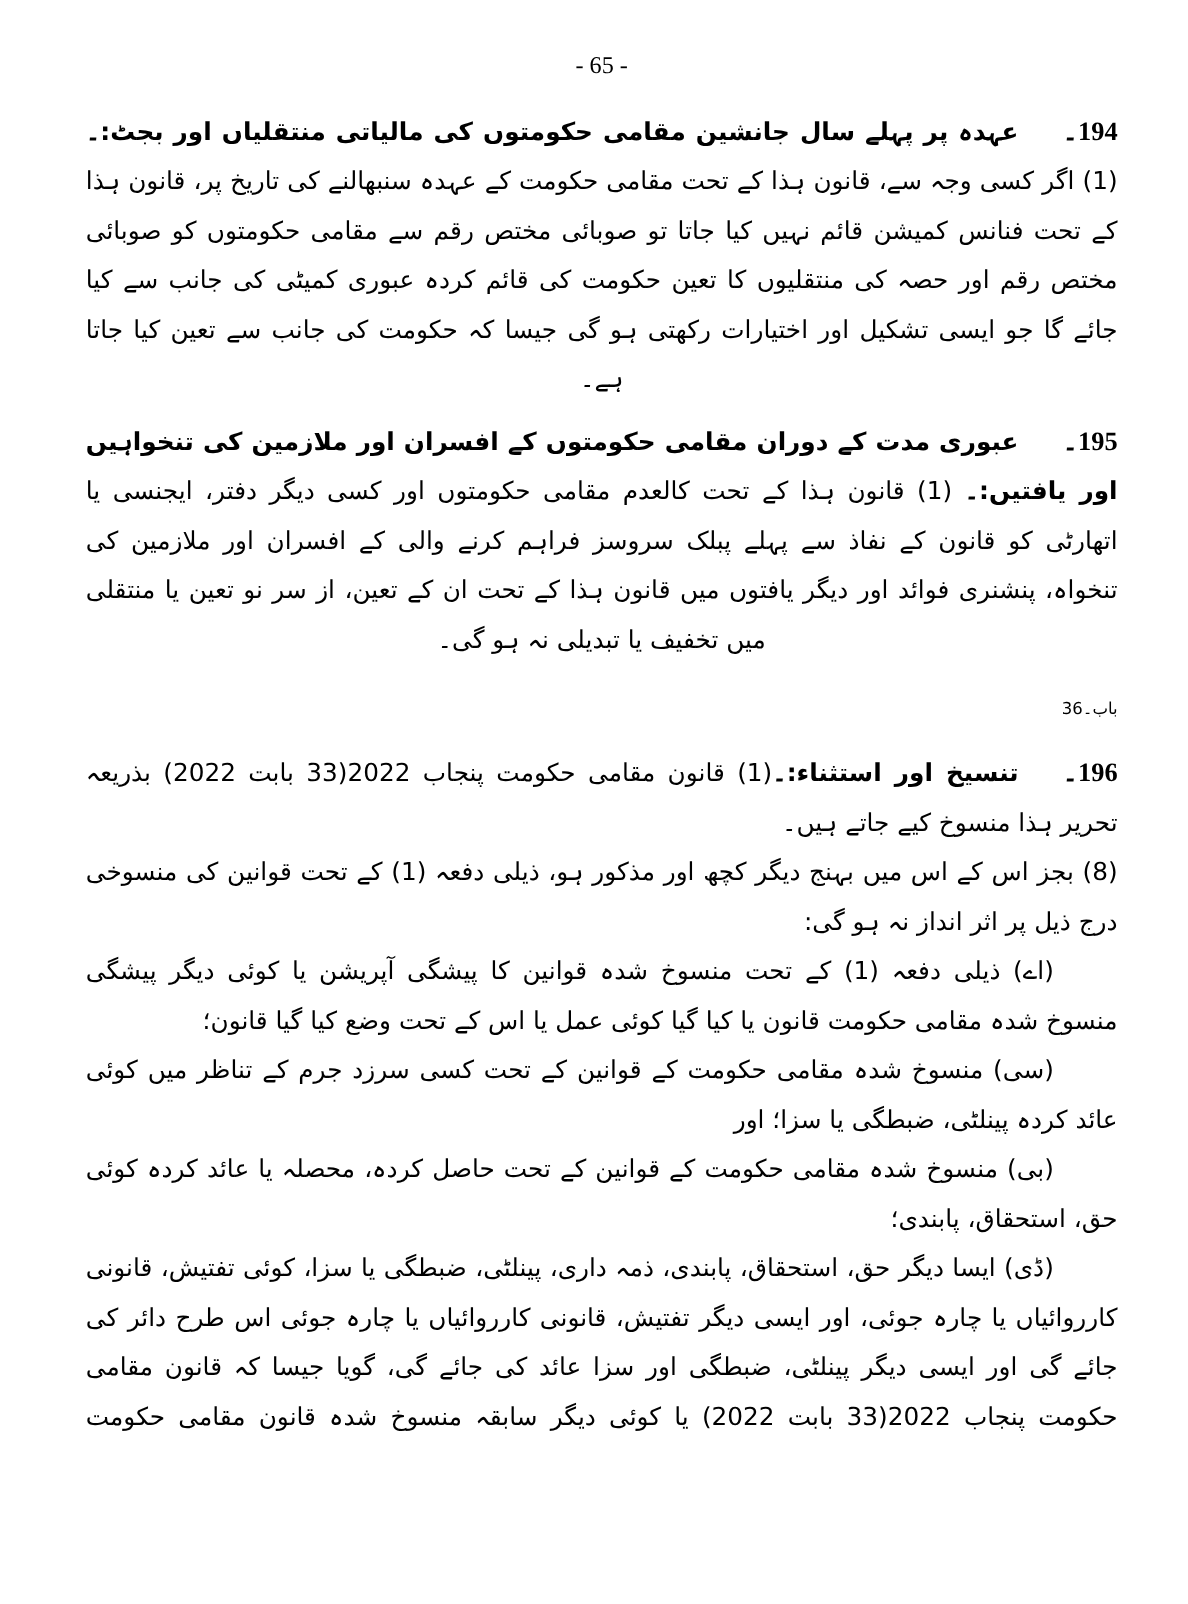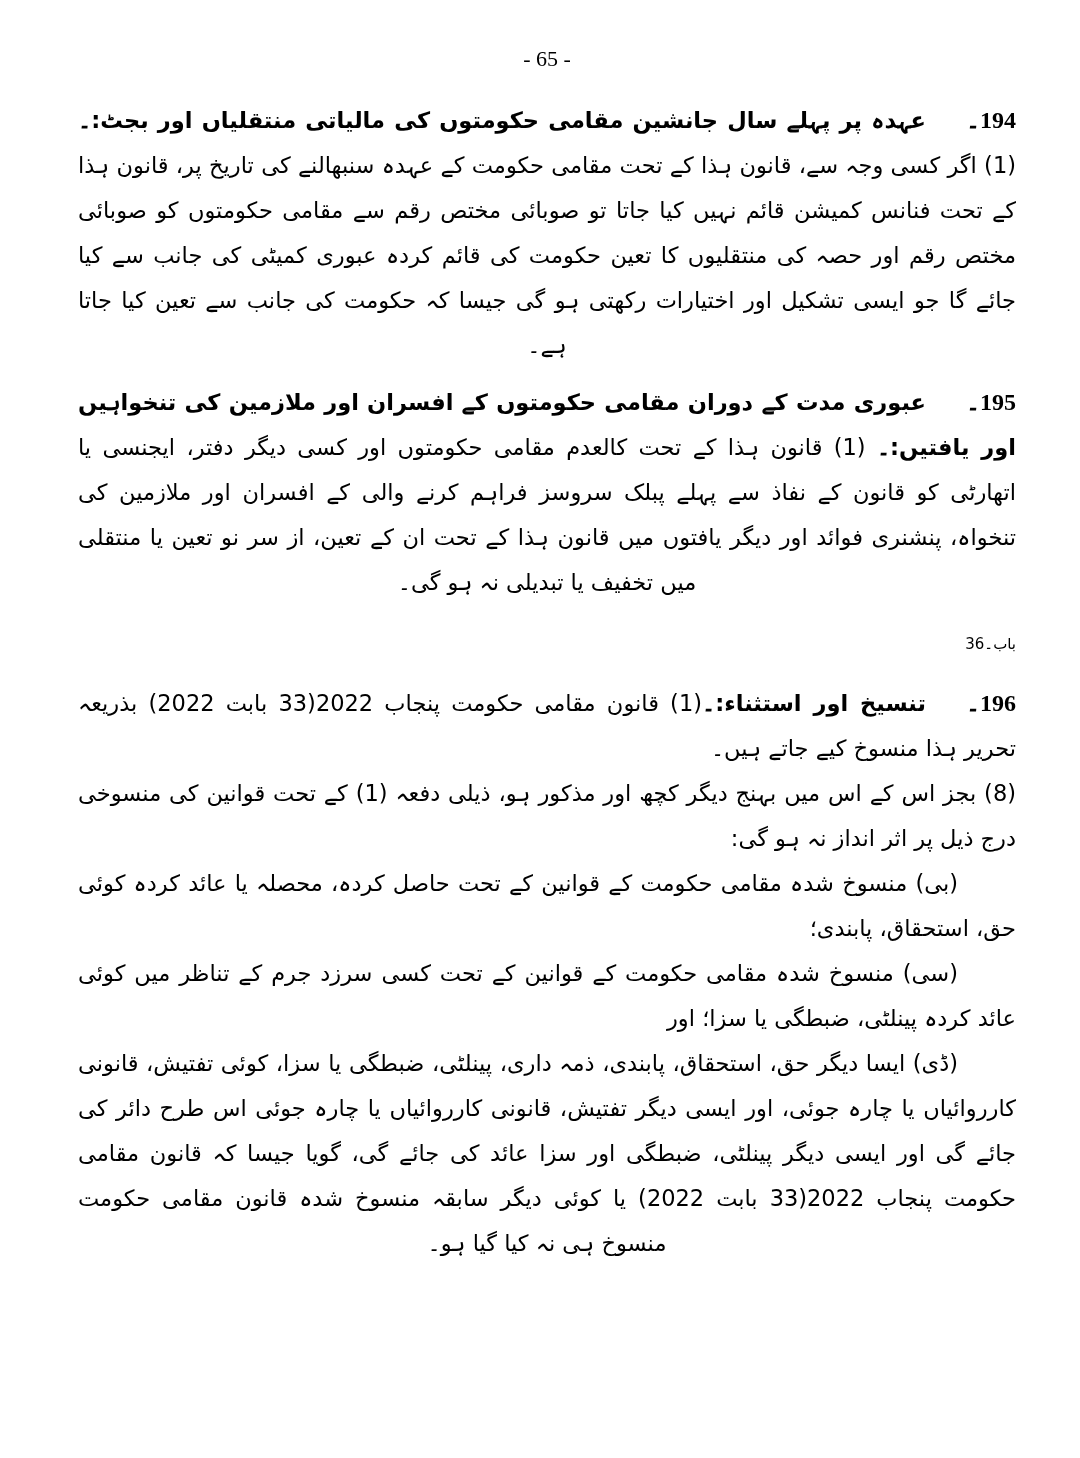--- a/index.html
+++ b/index.html
@@ -72,17 +72,18 @@
 
 
   <p class="para center-last sec-start"><span class="sec-num">195۔</span><span class="sec-heading">عبوری مدت کے دوران مقامی حکومتوں کے افسران اور ملازمین کی تنخواہیں اور یافتیں:۔</span> <span>(1) قانون ہذا کے تحت کالعدم مقامی حکومتوں اور کسی دیگر دفتر، ایجنسی یا اتھارٹی کو قانون کے نفاذ سے پہلے پبلک سروسز فراہم کرنے والی کے افسران اور ملازمین کی تنخواہ، پنشنری فوائد اور دیگر یافتوں میں قانون ہذا کے تحت ان کے تعین، از سر نو تعین یا منتقلی میں تخفیف یا تبدیلی نہ ہو گی۔</span></p>
 
   <h2 class="chapter-num">باب۔36</h2>
 
   <p class="para sec-start"><span class="sec-num">196۔</span><span class="sec-heading">تنسیخ اور استثناء:۔</span><span>(1) قانون مقامی حکومت پنجاب 2022(33 بابت 2022) بذریعہ تحریر ہذا منسوخ کیے جاتے ہیں۔</span></p>
 
   <p class="para">(8) بجز اس کے اس میں بہنج دیگر کچھ اور مذکور ہو، ذیلی دفعہ (1) کے تحت قوانین کی منسوخی درج ذیل پر اثر انداز نہ ہو گی:</p>
 
+  <p class="para clause">(اے) ذیلی دفعہ (1) کے تحت منسوخ شدہ قوانین کا پیشگی آپریشن یا کوئی دیگر پیشگی منسوخ شدہ مقامی حکومت قانون یا کیا گیا کوئی عمل یا اس کے تحت وضع کیا گیا قانون؛</p>
+  <p class="para clause">(سی) منسوخ شدہ مقامی حکومت کے قوانین کے تحت کسی سرزد جرم کے تناظر میں کوئی عائد کردہ پینلٹی، ضبطگی یا سزا؛ اور</p>
   <p class="para clause">(بی) منسوخ شدہ مقامی حکومت کے قوانین کے تحت حاصل کردہ، محصلہ یا عائد کردہ کوئی حق، استحقاق، پابندی؛</p>
-  <p class="para clause">(سی) منسوخ شدہ مقامی حکومت کے قوانین کے تحت کسی سرزد جرم کے تناظر میں کوئی عائد کردہ پینلٹی، ضبطگی یا سزا؛ اور</p>
   <p class="para clause center-last">(ڈی) ایسا دیگر حق، استحقاق، پابندی، ذمہ داری، پینلٹی، ضبطگی یا سزا، کوئی تفتیش، قانونی کارروائیاں یا چارہ جوئی، اور ایسی دیگر تفتیش، قانونی کارروائیاں یا چارہ جوئی اس طرح دائر کی جائے گی اور ایسی دیگر پینلٹی، ضبطگی اور سزا عائد کی جائے گی، گویا جیسا کہ قانون مقامی حکومت پنجاب 2022(33 بابت 2022) یا کوئی دیگر سابقہ منسوخ شدہ قانون مقامی حکومت منسوخ ہی نہ کیا گیا ہو۔</p>
 
 </div>
 
 </body></html>

